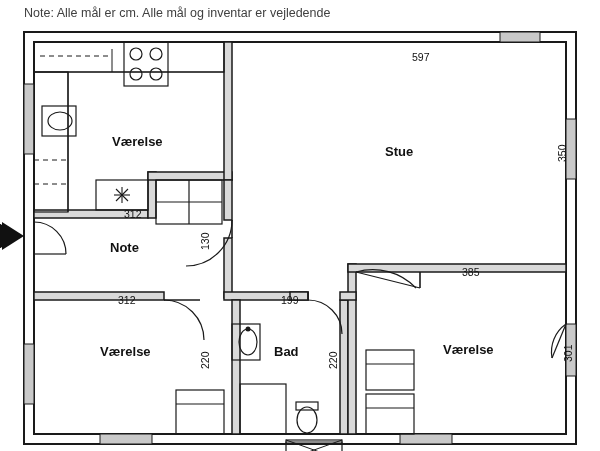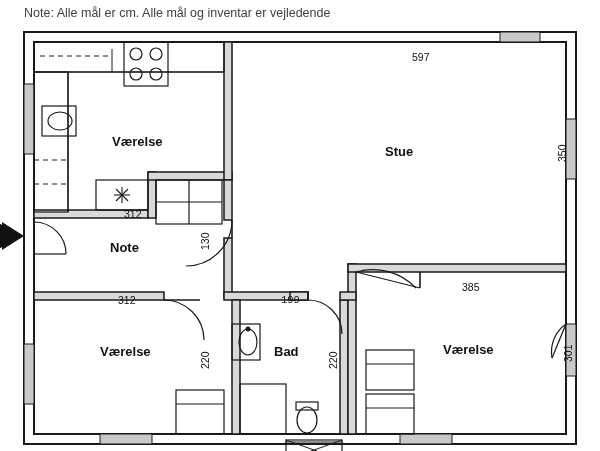--- a/index.html
+++ b/index.html
@@ -217,20 +217,20 @@
   <div class="room" style="left:110px; top:216px;">Note</div>
   <div class="room" style="left:100px; top:320px;">Værelse</div>
   <div class="room" style="left:274px; top:320px;text-align:right;">Bad</div>
   <div class="room" style="left:443px; top:318px;">Værelse</div>
 
   
   <div class="dim" style="left:388px; top:27px;padding-left:24px;">597</div>
   <div class="dim vert" style="left:556px; top:138px;">350</div>
   <div class="dim" style="left:124px; top:184px;">312</div>
   <div class="dim vert" style="left:199px; top:226px;">130</div>
-  <div class="dim" style="left:462px; top:242px;margin-top:15px;">385</div>
+  <div class="dim" style="left:462px; top:242px;">385</div>
   <div class="dim" style="left:118px; top:270px;">312</div>
-  <div class="dim" style="left:281px; top:270px;font-family:Liberation Mono, monospace;">199</div>
+  <div class="dim" style="left:281px; top:270px;">199</div>
   <div class="dim vert" style="left:199px; top:345px;">220</div>
   <div class="dim vert" style="left:327px; top:345px;">220</div>
   <div class="dim vert" style="left:562px; top:338px;">301</div>
 
 </div>
 
 </body></html>

